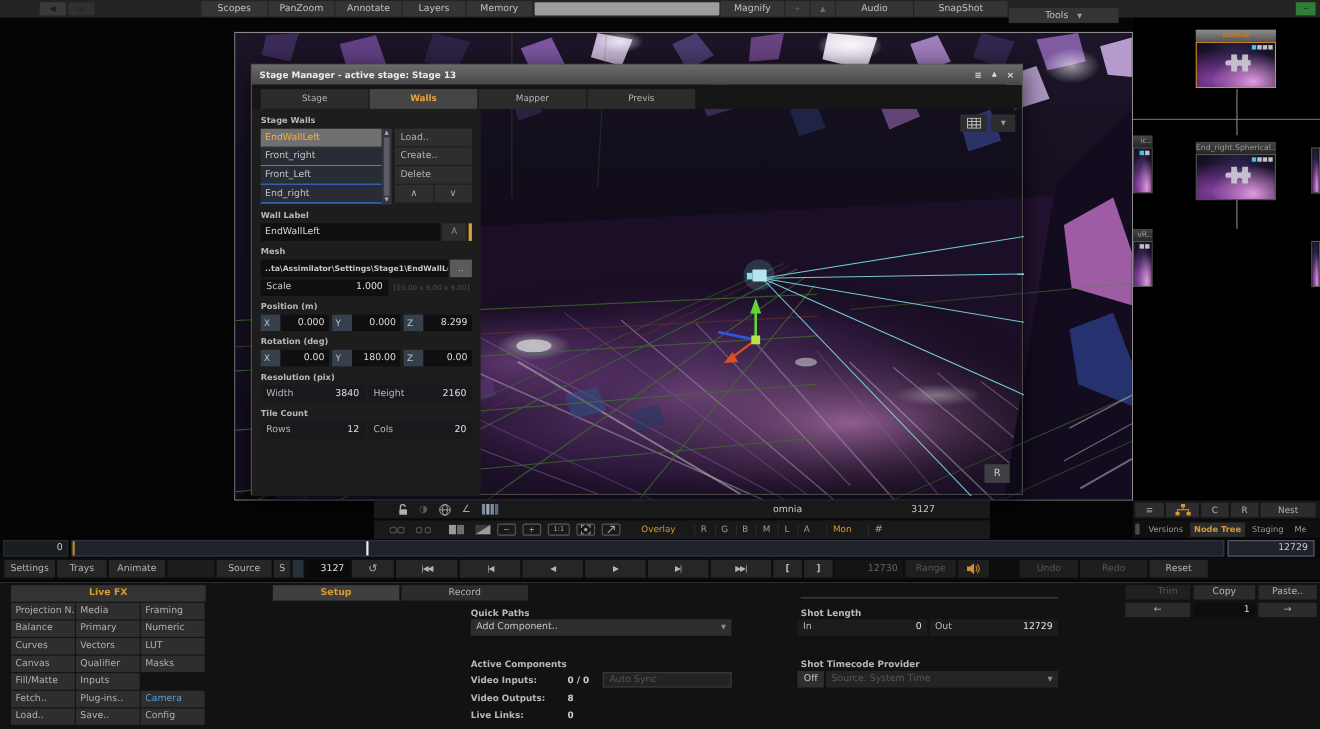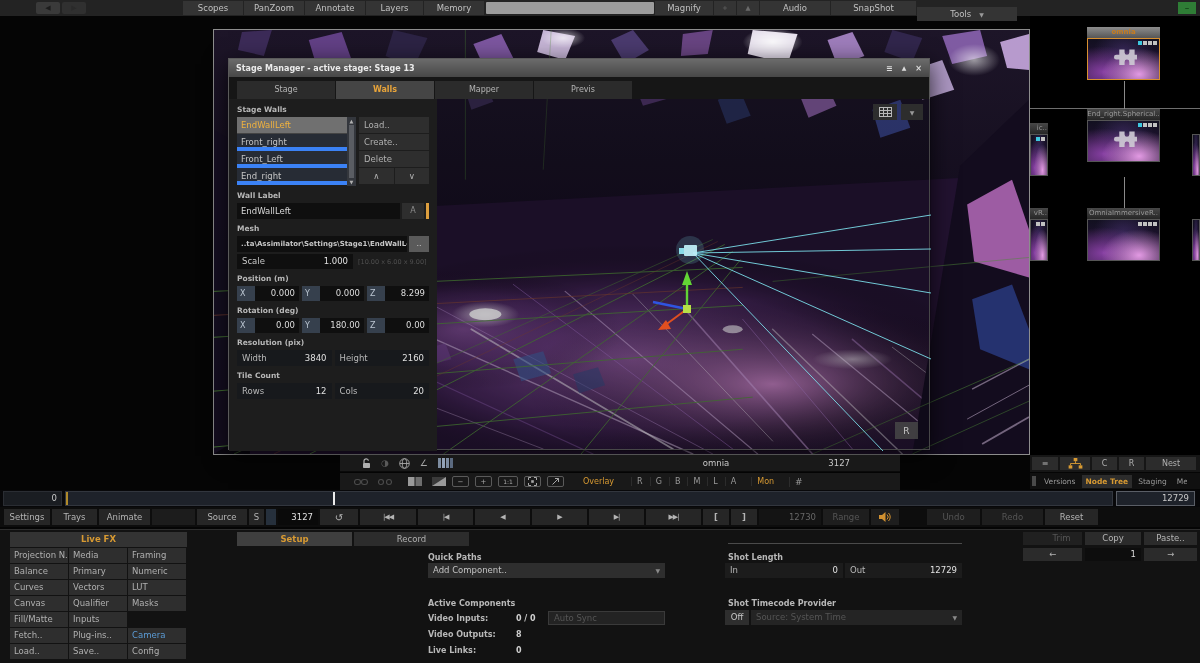--- a/index.html
+++ b/index.html
@@ -63,21 +63,21 @@
               display:flex; align-items:flex-end; padding-left:8px; gap:1px; }
   .dtab { width:98px; height:18px; line-height:18px; text-align:center; font-size:8px;
           background:#2b2b2b; color:#b4b4b4; }
   .dtab.active { background:#454545; color:#e8a43a; font-weight:bold; }
   .dlg-left { position:absolute; left:0; top:40px; width:208px; height:352px; background:#1d1d1d; padding:6px 8px 0 8px; }
   .sec-label { font-size:7.5px; font-weight:bold; color:#b8b8b8; margin:5px 0 3px 0; }
   .sec-label.first { margin-top:0; }
   .walls-row { display:flex; height:69px; }
   .walls-list { width:110px; display:flex; flex-direction:column; }
   .wl-item { height:17px; line-height:17px; padding-left:4px; font-size:8.5px; color:#c4c4c4;
-             background:#272c35; border-bottom:4px solid #3b82f6; }
+             background:#272c35; border-bottom:1px solid #3b82f6; }
   .wl-item.selected { background:#707070; color:#f0b23e; border-bottom:1px solid #444; }
   .wl-scroll { width:9px; background:#34373d; display:flex; flex-direction:column; align-items:center;
                justify-content:space-between; padding:1px 0; font-size:5px; color:#b0b0b0; }
   .wl-thumb { flex:1; width:5px; margin:1px 0; background:#5a5d63; }
   .walls-btns { margin-left:3px; flex:1; display:flex; flex-direction:column; gap:1px; }
   .wb { height:16px; line-height:16px; background:#2e2e2e; color:#b0b0b0; font-size:8.5px; padding-left:5px; }
   .updown { display:flex; gap:1px; flex:1; }
   .updown .wb { flex:1; text-align:center; padding:0; }
   .input-row { display:flex; height:16px; margin-top:1px; }
   .text-field { flex:1; background:#0f0f0f; color:#d8d8d8; line-height:16px; padding-left:4px;
@@ -160,21 +160,21 @@
   .bottom { position:absolute; left:0; top:529px; width:1200px; height:134px; background:#121212;
             border-top:1px solid #2e2e2e; font-size:8.5px; }
   .lfx { position:absolute; left:10px; top:2px; width:177px; }
   .lfx-head { height:15px; line-height:15px; text-align:center; background:#333; color:#d89a32;
               font-weight:bold; margin-bottom:1px; }
   .lfx-grid { display:grid; grid-template-columns:58px 58px 58px; gap:1px; }
   .lfx-cell { height:15px; line-height:15px; padding-left:4px; background:#2e2e2e; color:#b0b0b0;
               white-space:nowrap; overflow:hidden; }
   .lfx-cell.empty { background:transparent; }
   .lfx-cell.blue { color:#5b9bd5; }
-  .stabs { position:absolute; left:237px; top:2px; display:flex; gap:2px; }
+  .stabs { position:absolute; left:248px; top:2px; display:flex; gap:2px; }
   .stab { width:115px; height:14px; line-height:14px; text-align:center; background:#2c2c2c; color:#b0b0b0; }
   .stab.active { background:#3f3f3f; color:#d89a32; font-weight:bold; }
   .sbtns { position:absolute; left:248px; top:33px; display:flex; flex-direction:column; gap:3px; }
   .sbtn { width:119px; height:13px; line-height:13px; background:#2b2b2b; color:#b0b0b0; padding-left:5px; }
   .flabel { position:absolute; font-size:8px; font-weight:bold; color:#b8b8b8; }
   .dropdown { position:absolute; height:15px; background:#2e2e2e; color:#c4c4c4; line-height:15px;
               padding:0 5px; display:flex; justify-content:space-between; }
   .dropdown .dd { color:#8a8a8a; font-size:6px; }
   .dropdown.dim { color:#555; background:#242424; }
   .kv-name { position:absolute; font-size:8px; font-weight:bold; color:#b8b8b8; }
@@ -345,46 +345,35 @@
         </svg>
         <div class="chips">
             <i class="c1"></i>
             <i></i>
             <i></i>
             <i></i>
           </div>
       </div>
     </div>
 
-    <div class="node" style="left:57px;top:93px;">
+    <div class="node" style="left:57px;top:113px;">
       <div class="nlabel">End_right.Spherical..</div>
       <div class="nthumb">
         <svg class="puzzle" width="26" height="24" viewBox="0 0 44 40">
           <path d="M14 4 h9 v5 a4 4 0 0 0 8 0 V4 h9 v9 h5 a4 4 0 0 1 0 8 h-5 v9 h-9 v-5 a4 4 0 0 0 -8 0 v5 h-9 v-9 h-5 a4 4 0 0 1 0 -8 h5 z" fill="#cdc9d4" opacity="0.92"></path>
         </svg>
         <div class="chips">
             <i class="c1"></i>
             <i></i>
             <i></i>
             <i></i>
           </div>
       </div>
     </div>
 
-    <div class="node" style="left:57px;top:192px;">
-      <div class="nlabel">OmniaImmersiveR..</div>
-      <div class="nthumb">
-        <div class="chips">
-            <i></i>
-            <i></i>
-            <i></i>
-            <i></i>
-          </div>
-      </div>
-    </div>
 
     <div class="node np-partial" style="left:0;top:107px;">
       <div class="nlabel">ic..</div>
       <div class="nthumb">
           <div class="chips">
             <i class="c1"></i>
             <i></i>
           </div>
         </div>
     </div>

